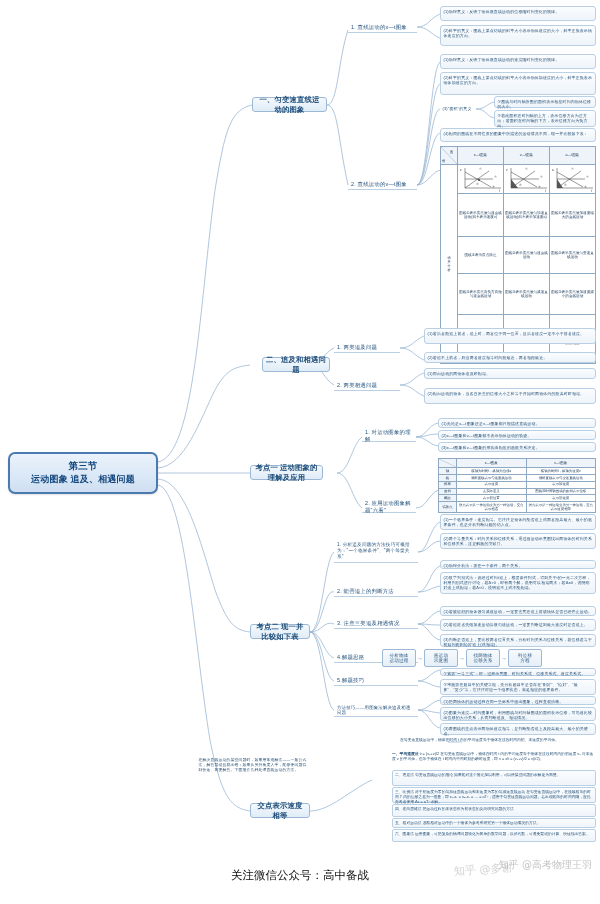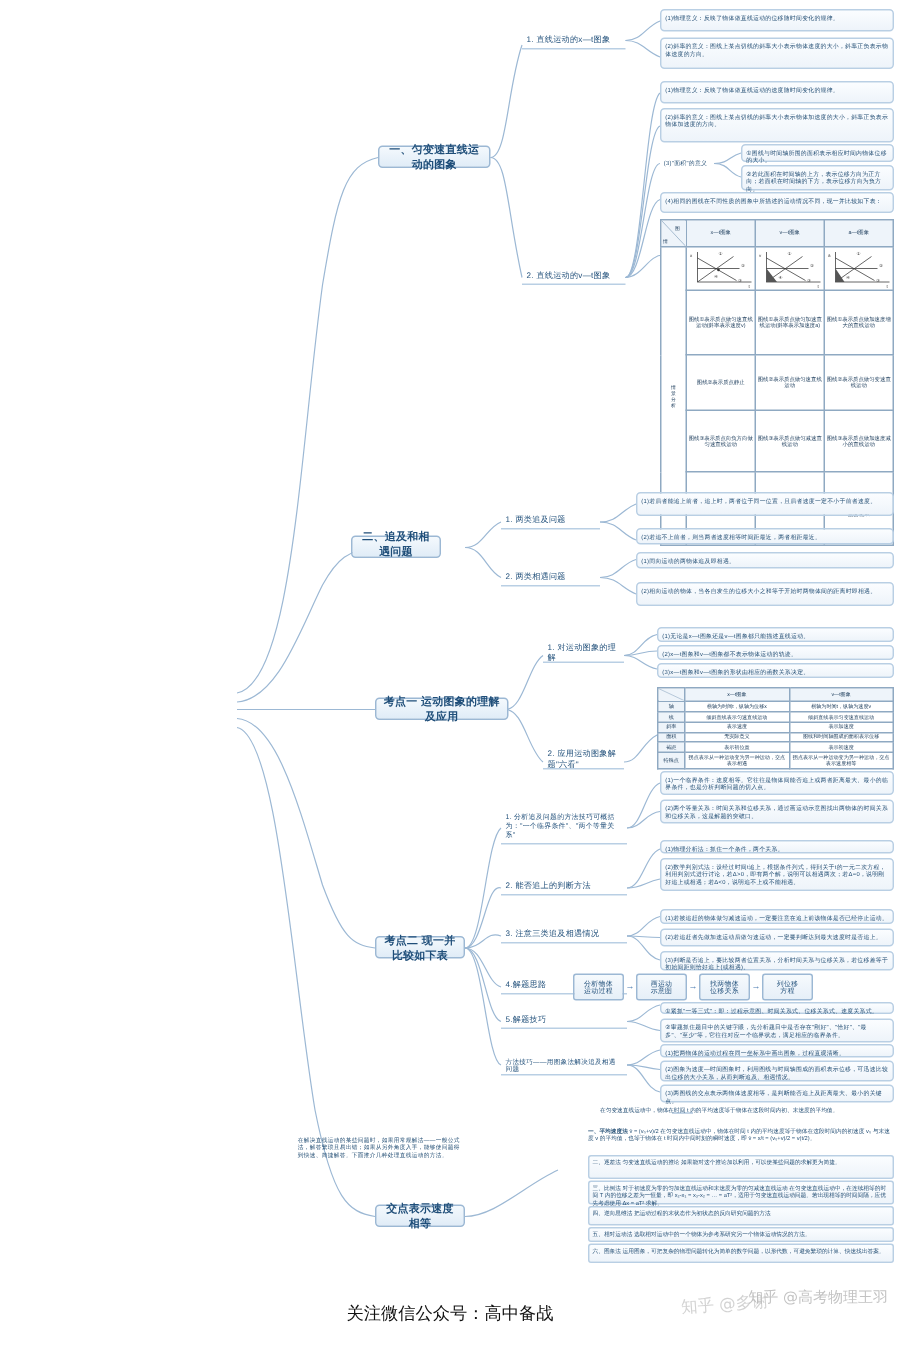--- a/index.html
+++ b/index.html
@@ -170,20 +170,24 @@
       <path d="M418,681 C428,681 430,686 440,687"></path>
       <path d="M418,710 C428,710 430,702 440,700"></path>
       <path d="M418,710 C428,710 430,712 440,713"></path>
       <path d="M418,710 C428,710 430,726 440,728"></path>
 
       <path d="M310,811 C330,811 350,790 372,780"></path>
       <path d="M448,742 C455,742 458,742 462,742"></path>
     </g>
   </svg>
 
+  <div class="node root">
+    <div class="l1">第三节</div>
+    <div class="l2">运动图象 追及、相遇问题</div>
+  </div>
 
   <div class="node branch" style="left:252px;top:97px;width:75px;">一、匀变速直线运动的图象</div>
 
   <div class="node sub" style="left:348px;top:22px;width:69px;">1. 直线运动的x—t图象</div>
   <div class="node sub" style="left:348px;top:179px;width:69px;">2. 直线运动的v—t图象</div>
 
   <div class="node leaf" style="left:440px;top:6px;width:156px;height:15px;">(1)物理意义：反映了物体做直线运动的位移随时间变化的规律。</div>
   <div class="node leaf" style="left:440px;top:25px;width:156px;height:21px;">(2)斜率的意义：图线上某点切线的斜率大小表示物体速度的大小，斜率正负表示物体速度的方向。</div>
 
   <div class="node leaf" style="left:440px;top:54px;width:156px;height:15px;">(1)物理意义：反映了物体做直线运动的速度随时间变化的规律。</div>
@@ -276,31 +280,31 @@
       <td>图线③表示质点做加速度减小的直线运动</td>
     </tr>
     <tr>
       <td style="height:46px;">点④表示t₁时刻质点位移为x₁(图中无交点的意义)</td>
       <td>点④表示t₁时刻质点速度为v₁，图中阴影面积表示位移</td>
       <td>点④表示t₁时刻质点加速度为a₁，图中阴影面积表示速度变化量</td>
     </tr>
   </tbody>
     </table>
 
-  <div class="node branch" style="left:234px;top:357px;width:60px;font-family:Liberation Mono, monospace;">二、追及和相遇问题</div>
+  <div class="node branch" style="left:262px;top:357px;width:68px;">二、追及和相遇问题</div>
 
   <div class="node sub" style="left:334px;top:342px;width:66px;">1. 两类追及问题</div>
   <div class="node sub" style="left:334px;top:380px;width:66px;">2. 两类相遇问题</div>
 
   <div class="node leaf" style="left:424px;top:328px;width:172px;height:16px;">(1)若后者能追上前者，追上时，两者位于同一位置，且后者速度一定不小于前者速度。</div>
   <div class="node leaf" style="left:424px;top:352px;width:172px;height:11px;">(2)若追不上前者，则当两者速度相等时间距最近，两者相距最近。</div>
   <div class="node leaf" style="left:424px;top:368px;width:172px;height:11px;">(1)同向运动的两物体追及即相遇。</div>
   <div class="node leaf" style="left:424px;top:388px;width:172px;height:16px;">(2)相向运动的物体，当各自发生的位移大小之和等于开始时两物体间的距离时即相遇。</div>
 
-  <div class="node branch" style="left:250px;top:465px;width:89px;">考点一  运动图象的理解及应用</div>
+  <div class="node branch" style="left:250px;top:465px;width:73px;">考点一  运动图象的理解及应用</div>
 
   <div class="node sub" style="left:362px;top:431px;width:54px;">1. 对运动图象的理解</div>
   <div class="node sub" style="left:362px;top:502px;width:54px;">2. 应用运动图象解题"六看"</div>
 
   <div class="node leaf" style="left:438px;top:418px;width:158px;height:10px;">(1)无论是x—t图象还是v—t图象都只能描述直线运动。</div>
   <div class="node leaf" style="left:438px;top:430px;width:158px;height:10px;">(2)x—t图象和v—t图象都不表示物体运动的轨迹。</div>
   <div class="node leaf" style="left:438px;top:442px;width:158px;height:10px;">(3)x—t图象和v—t图象的形状由相应的函数关系决定。</div>
 
   <table class="mini" id="six-table" style="left:438px;top:458px;width:158px;">
     <tbody>

